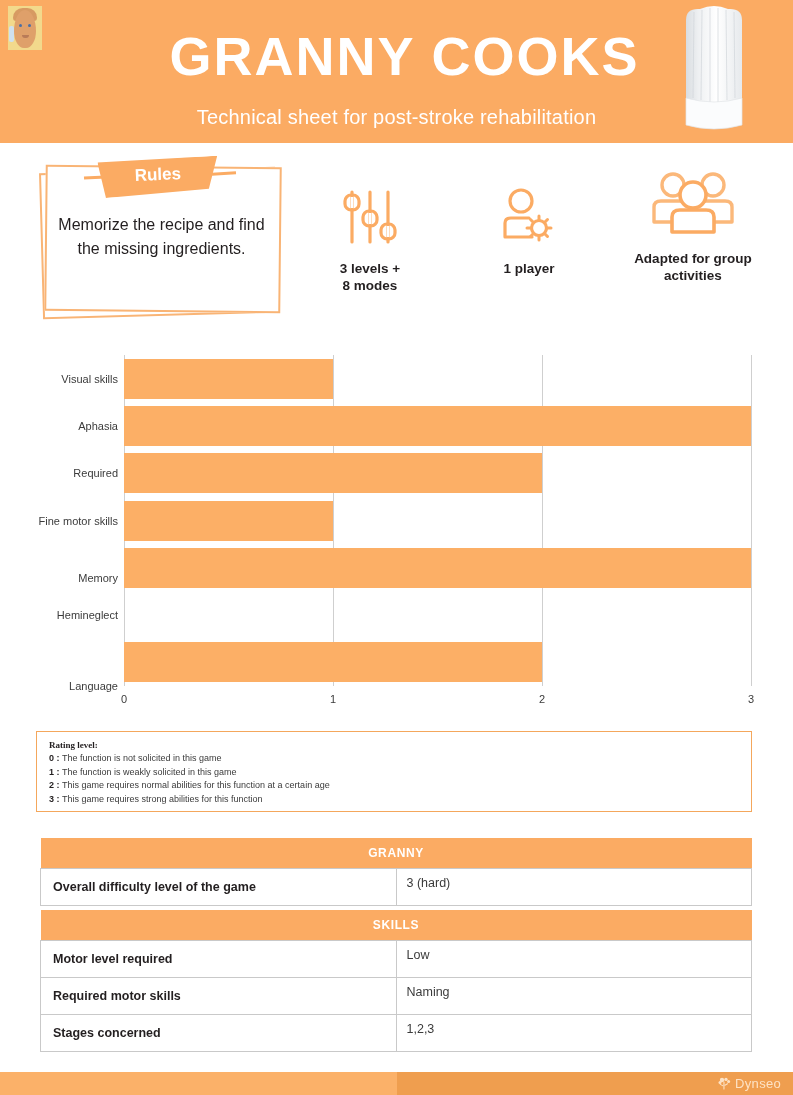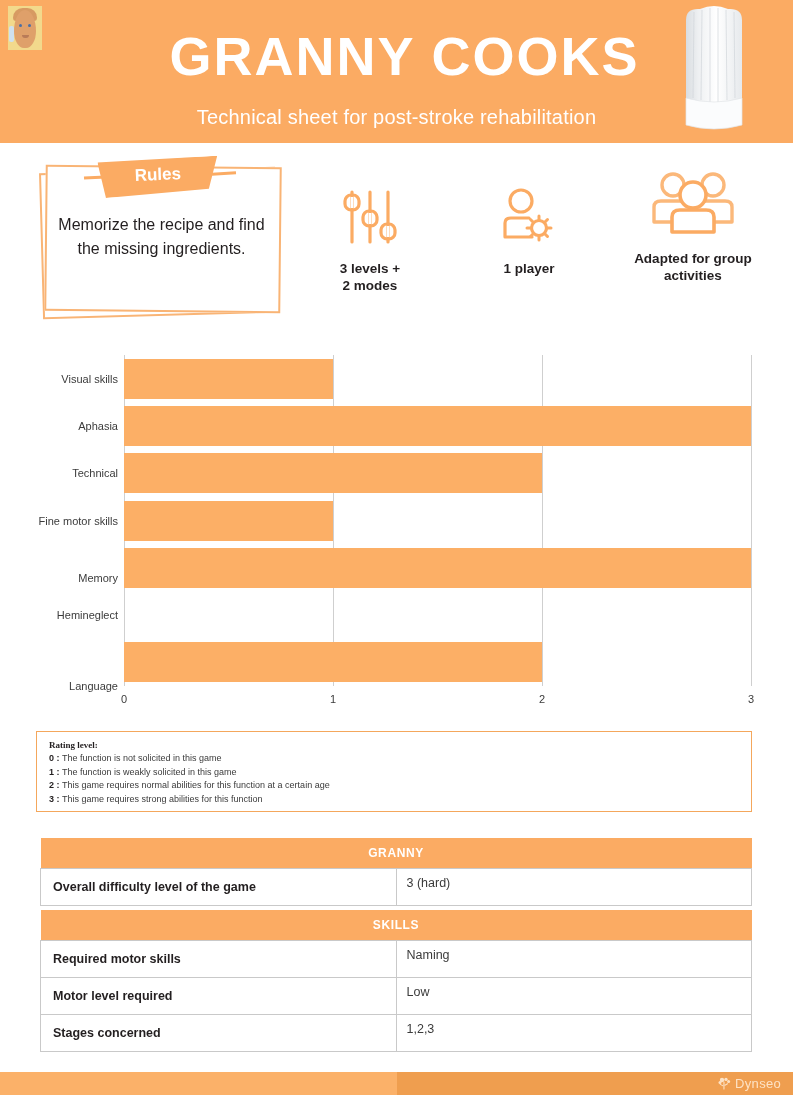--- a/index.html
+++ b/index.html
@@ -387,21 +387,21 @@
         <rect x="41" y="36" width="14" height="15" rx="6"></rect>
       </g>
       <g stroke="#ffffff" stroke-width="2.6">
         <line x1="12" y1="9" x2="12" y2="20"></line>
         <line x1="30" y1="25" x2="30" y2="36"></line>
         <line x1="48" y1="38" x2="48" y2="49"></line>
       </g>
     </svg>
   </div>
   <div class="flabel">3 levels +
-2 modes</div>
+8 modes</div>
 </div>
 
 <div class="feature" id="feature-players">
   <div class="ficon">
     <svg width="62" height="58" viewBox="0 0 62 58">
       <g stroke="#fbab63" stroke-width="3.2" fill="none" stroke-linecap="round" stroke-linejoin="round">
         <circle cx="23" cy="13" r="11"></circle>
         <path d="M34 49 L7 49 L7 35 Q7 30 13 30 L31 30"></path>
         <circle cx="41" cy="40" r="7.5"></circle>
         <g stroke-width="3">
@@ -436,21 +436,21 @@
     </svg>
   </div>
   <div class="flabel">Adapted for group
 activities</div>
 </div>
 
 <div class="chart">
   <div class="chart-labels" id="chart-labels">
       <div class="clab" style="top: 30.6429px;">Visual skills</div>
       <div class="clab" style="top: 77.9286px;">Aphasia</div>
-      <div class="clab" style="top: 125.214px;">Technical</div>
+      <div class="clab" style="top: 125.214px;">Required</div>
       <div class="clab" style="top: 172.5px;">Fine motor skills</div>
       <div class="clab" style="top: 230px;">Memory</div>
       <div class="clab" style="top: 267.071px;">Hemineglect</div>
       <div class="clab" style="top: 314.357px; margin-top: 24px;">Language</div>
     </div>
   <div class="plot" id="chart-plot">
       <div class="gridline" style="left: 0px;"></div>
       <div class="gridline" style="left: 209px;"></div>
       <div class="gridline" style="left: 418px;"></div>
       <div class="gridline" style="left: 627px;"></div>
@@ -496,26 +496,26 @@
   </tr>
 </tbody>
   </table>
 
 <table class="tbl" id="skills-table">
   <tbody>
       <tr class="thead">
     <td colspan="2">SKILLS</td>
   </tr>
   <tr>
+    <td class="k">Motor level required</td>
+    <td class="v">Low</td>
+  </tr>
+  <tr>
     <td class="k">Required motor skills</td>
     <td class="v">Naming</td>
-  </tr>
-  <tr>
-    <td class="k">Motor level required</td>
-    <td class="v">Low</td>
   </tr>
   <tr>
     <td class="k">Stages concerned</td>
     <td class="v">1,2,3</td>
   </tr>
 </tbody>
   </table>
 
 <div class="footer-left"></div>
 <div class="footer-right"></div>

